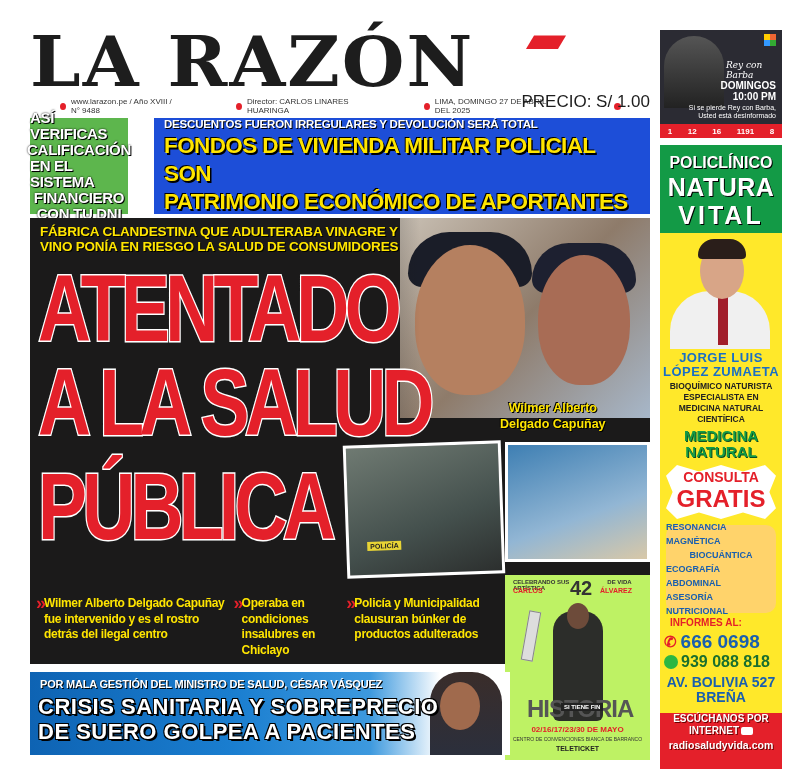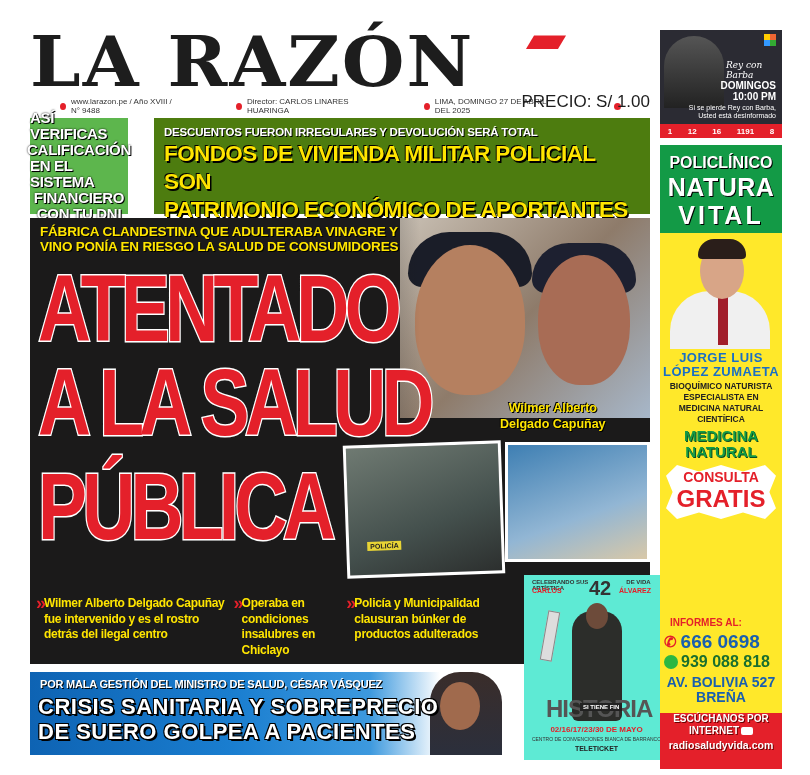--- a/index.html
+++ b/index.html
@@ -22,21 +22,21 @@
   .tvad .show { position: absolute; left: 66px; top: 30px; font-family: "DejaVu Serif", serif; font-size: 9px; font-style: italic; line-height: 10px; }
   .tvad .day { position: absolute; right: 6px; top: 50px; font-weight: bold; font-size: 10px; text-align: right; line-height: 11px; }
   .tvad .tag { position: absolute; right: 6px; top: 74px; font-size: 7px; text-align: right; line-height: 8px; }
   .tvad .channels { position: absolute; left: 0; bottom: 0; width: 122px; height: 14px; background: #e4202a; display: flex; align-items: center; justify-content: space-around; font-size: 8px; font-weight: bold; }
 
   
   .greenbox { left: 30px; top: 118px; width: 98px; height: 96px; background: #5db64d; display: flex; flex-direction: column; align-items: center; justify-content: center; }
   .greenbox span { color: #fff; font-weight: bold; font-size: 15px; line-height: 16px; text-shadow: 0 0 2px #000, 1px 1px 0 #000; letter-spacing: -0.3px; }
 
   
-  .redbox { left: 154px; top: 118px; width: 496px; height: 96px; background: #4d7c0f; padding: 8px 10px; }
+  .redbox { left: 154px; top: 118px; width: 496px; height: 96px; background: #1d4ed8; padding: 0 10px; }
   .redbox .kicker { color: #fff; font-size: 11.5px; font-weight: bold; text-shadow: 1px 1px 0 #000; letter-spacing: -0.2px; }
   .redbox .head { color: #ffe500; font-size: 22.5px; font-weight: bold; line-height: 28px; text-shadow: 1.5px 1.5px 0 #000, -1px -1px 0 #000; letter-spacing: -0.6px; margin-top: 2px; }
 
   
   .mainbg { left: 30px; top: 218px; width: 620px; height: 446px; background: #1b1a1a; }
   .photo-area { left: 400px; top: 218px; width: 250px; height: 200px; background: linear-gradient(135deg, #c9c0b4 0%, #8e7b6a 50%, #a7b7c9 100%); }
   .photo-fade { left: 300px; top: 218px; width: 120px; height: 200px; background: linear-gradient(90deg, #1b1a1a 0%, rgba(27,26,26,0) 100%); }
   .face1 { left: 415px; top: 245px; width: 110px; height: 150px; background: #b58060; border-radius: 50% 50% 45% 45%; }
   .hair1 { left: 408px; top: 232px; width: 124px; height: 55px; background: #1a1d28; border-radius: 60px 60px 20px 20px; }
   .face2 { left: 538px; top: 255px; width: 92px; height: 130px; background: #a86c55; border-radius: 50% 50% 45% 45%; }
@@ -47,21 +47,21 @@
   .inset1 { left: 345px; top: 443px; width: 158px; height: 133px; background: linear-gradient(160deg, #6f7a72 0%, #44504d 60%, #2c2f2e 100%); border: 3px solid #fff; transform: rotate(-2deg); }
   .inset2 { left: 505px; top: 442px; width: 145px; height: 120px; background: linear-gradient(160deg, #3e7fb3 0%, #92b6d4 60%, #d8c8a8 100%); border: 3px solid #fff; }
   .inset-badge { position: absolute; left: 18px; bottom: 24px; background: #e8d435; color: #222; font-size: 7px; font-weight: bold; padding: 1px 3px; }
 
   .bullets { left: 36px; top: 596px; width: 470px; height: 64px; display: flex; gap: 8px; }
   .bullet { display: flex; align-items: flex-start; }
   .chev { color: #e4202a; font-weight: bold; font-size: 18px; line-height: 14px; margin-right: 4px; letter-spacing: -6px; }
   .bullet-text { color: #ffe500; font-weight: bold; font-size: 12px; line-height: 15.5px; letter-spacing: -0.3px; }
 
   
-  .concert { left: 524px; top: 575px; width: 145px; height: 185px; background: #5eead4; }
+  .concert { left: 505px; top: 575px; width: 145px; height: 185px; background: #bef264; }
   .concert .top { position: absolute; left: 8px; top: 4px; width: 130px; font-size: 6px; font-weight: bold; color: #333; }
   .concert .num { position: absolute; left: 65px; top: 2px; font-size: 20px; font-weight: bold; color: #333; }
   .concert .name-l { position: absolute; left: 8px; top: 12px; font-size: 7px; color: #e4202a; font-weight: bold; }
   .concert .name-r { position: absolute; left: 95px; top: 12px; font-size: 7px; color: #e4202a; font-weight: bold; }
   .concert .figure { position: absolute; left: 48px; top: 36px; width: 50px; height: 110px; background: #2c2d2a; border-radius: 20px 20px 6px 6px; }
   .concert .head { position: absolute; left: 62px; top: 28px; width: 22px; height: 26px; background: #6d4b3a; border-radius: 50%; }
   .concert .saw { position: absolute; left: 20px; top: 36px; width: 12px; height: 50px; background: #ddd; border: 1px solid #888; transform: rotate(10deg); }
   .concert .title { position: absolute; left: 22px; top: 120px; font-size: 24px; font-weight: bold; color: #555; letter-spacing: -1px; }
   .concert .sub { position: absolute; left: 56px; top: 128px; background: #222; color: #fff; font-size: 6px; font-weight: bold; padding: 1px 3px; }
   .concert .dates { position: absolute; left: 0; width: 145px; top: 150px; text-align: center; font-size: 8px; font-weight: bold; color: #e4202a; }
@@ -260,20 +260,26 @@
       <div>MEDICINA NATURAL</div>
       <div>CIENTÍFICA</div>
     </div>
     <div class="med">
       <div>MEDICINA</div>
       <div>NATURAL</div>
     </div>
     <div class="burst"></div>
     <div class="consulta">CONSULTA</div>
     <div class="gratis">GRATIS</div>
+    <div class="services">
+      <span>RESONANCIA MAGNÉTICA</span>
+      <span>BIOCUÁNTICA</span>
+      <span>ECOGRAFÍA ABDOMINAL</span>
+      <span>ASESORÍA NUTRICIONAL</span>
+    </div>
     <div class="informes">INFORMES AL:</div>
     <div class="phone1">
       <span class="ph-ico">✆</span>
       <span>666 0698</span>
     </div>
     <div class="phone2">
       <span class="wa"></span>
       <span>939 088 818</span>
     </div>
     <div class="addr">

